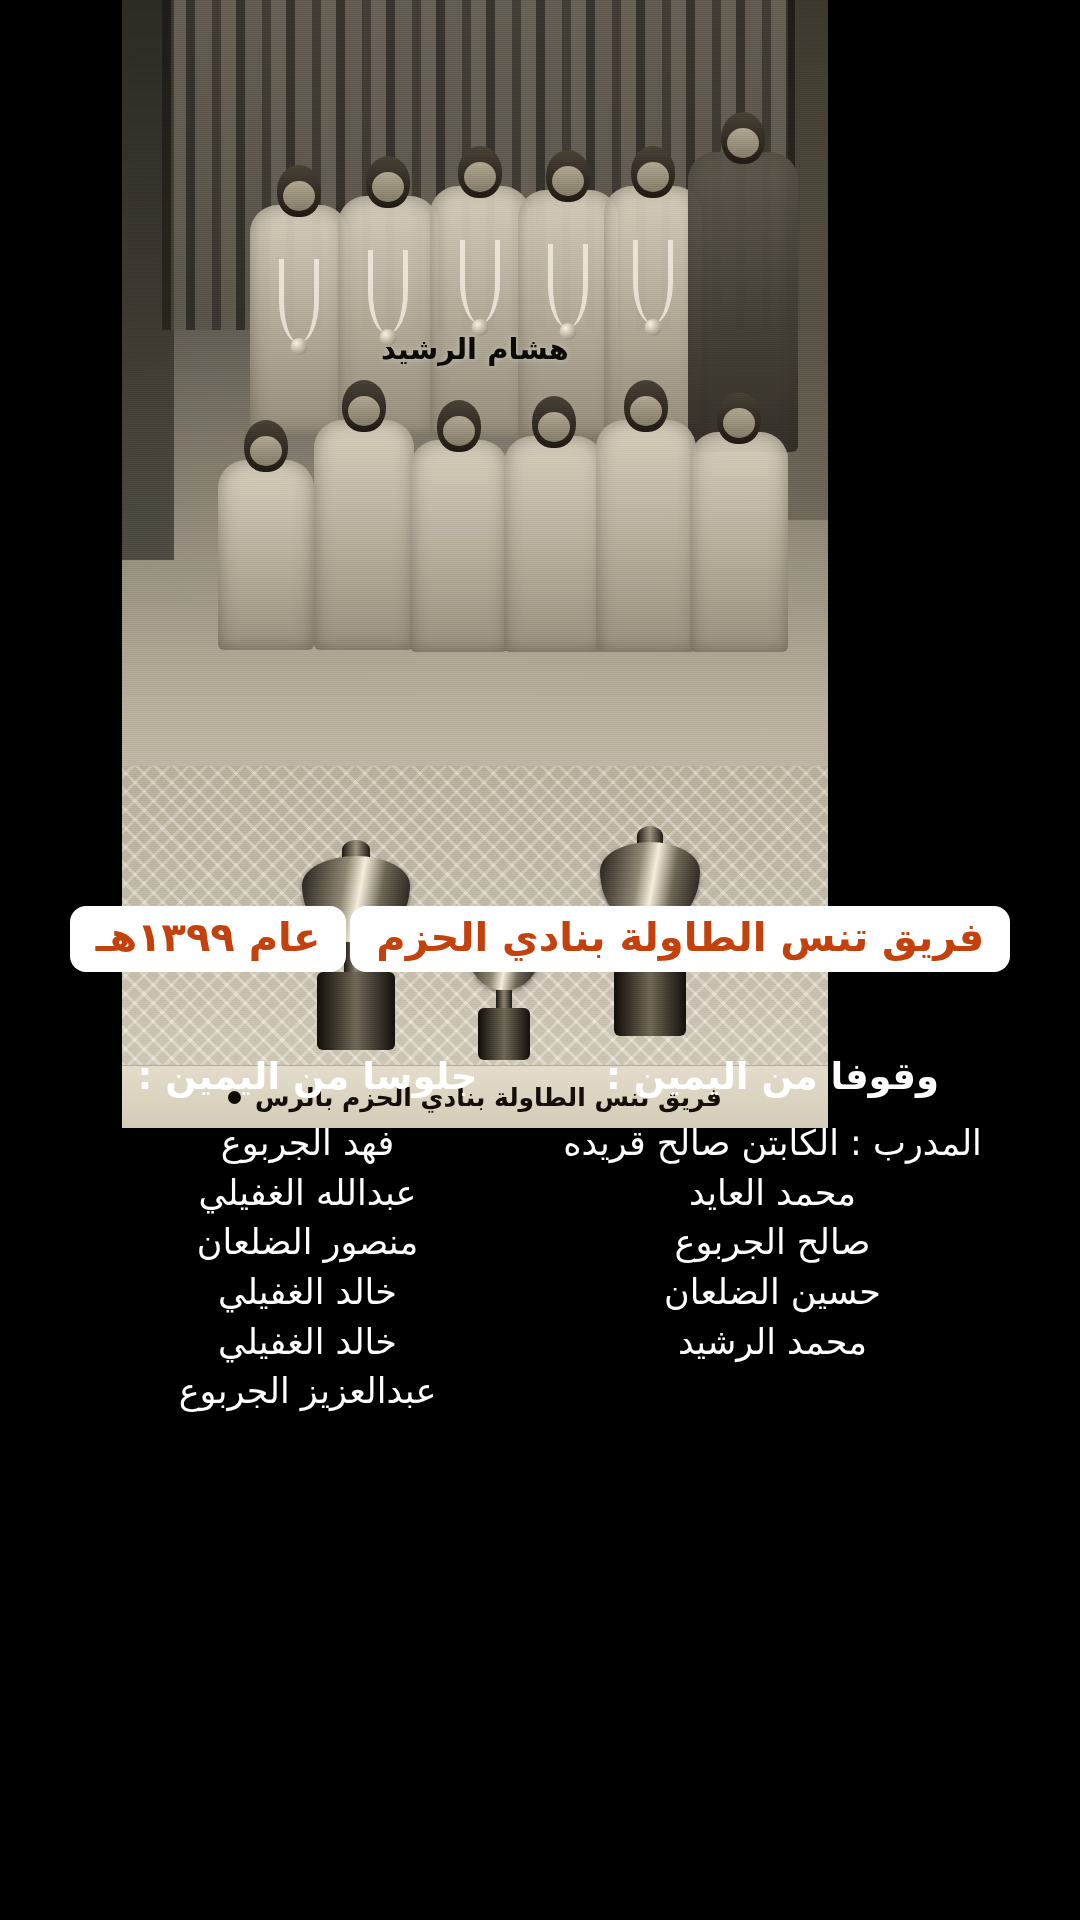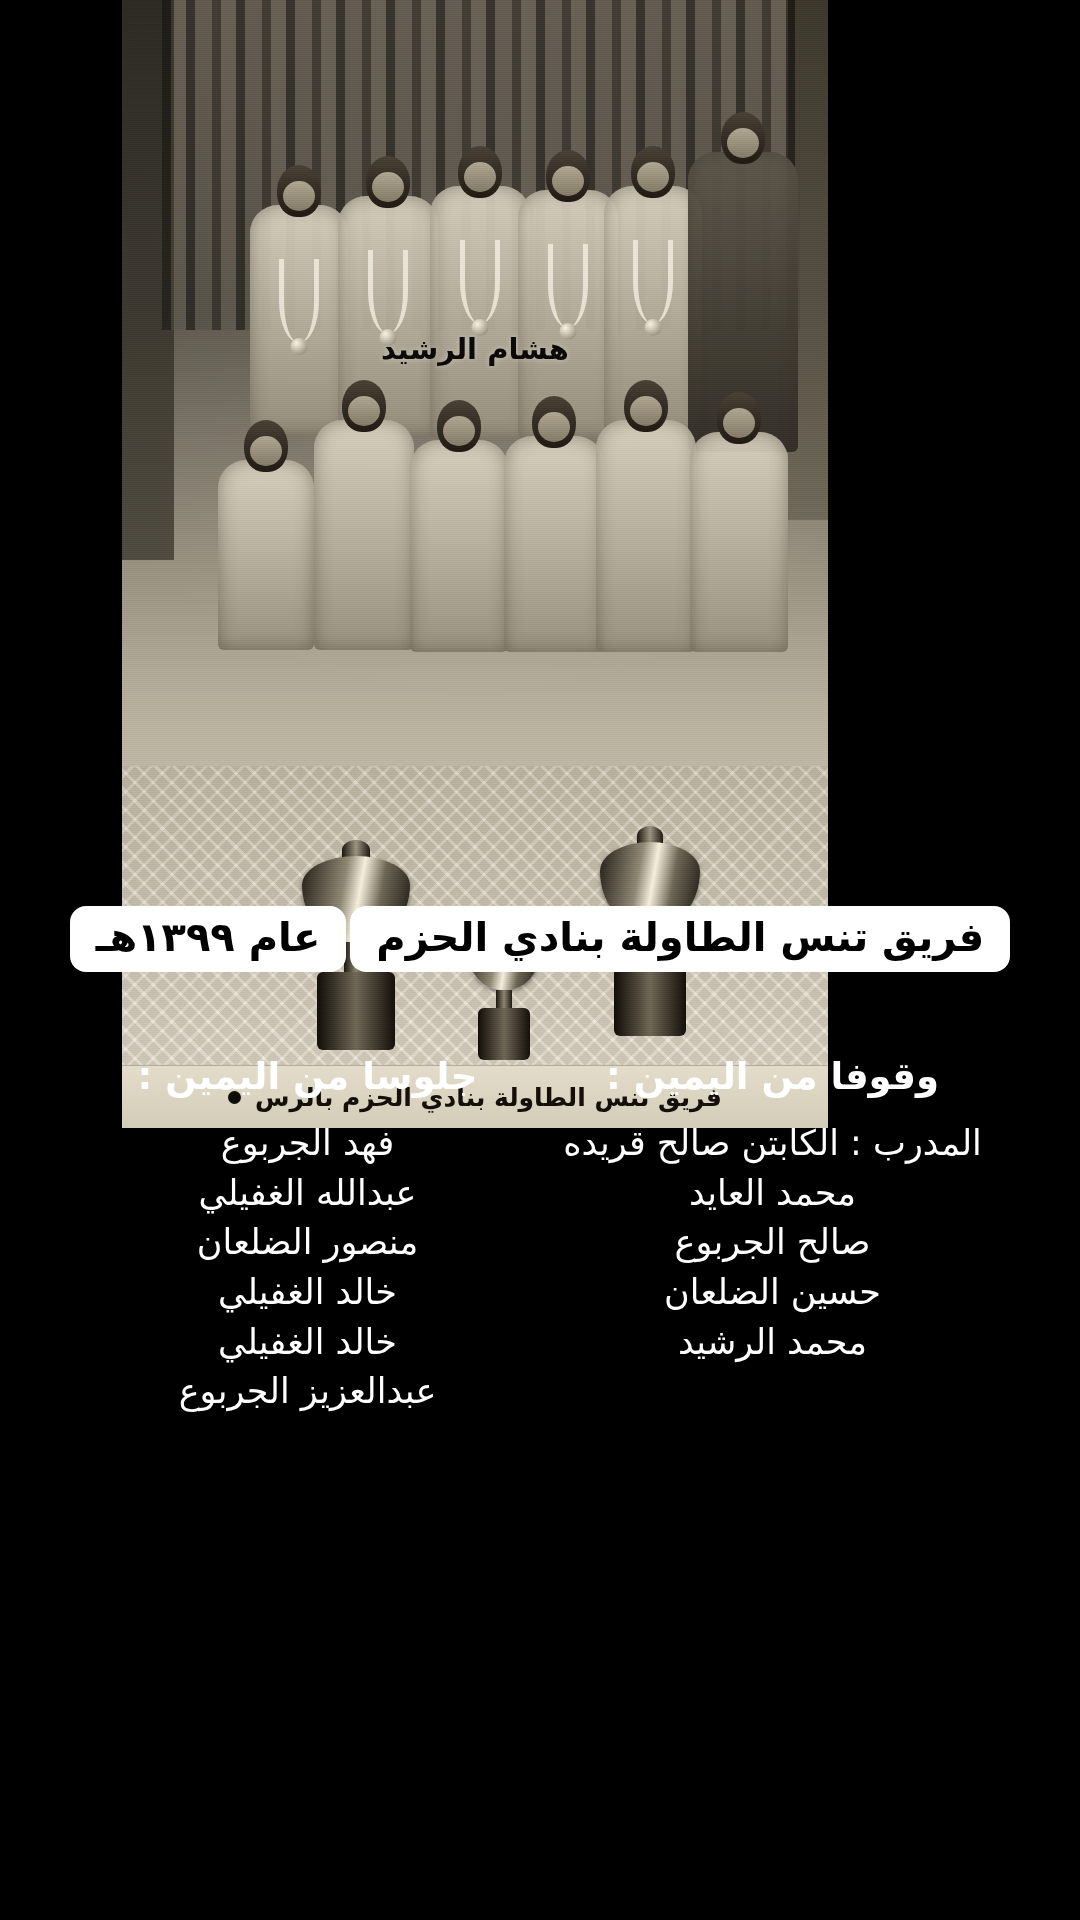--- a/index.html
+++ b/index.html
@@ -189,21 +189,21 @@
   
   .title-block {
     position: absolute;
     left: 0; right: 0;
     top: 906px;
     text-align: center;
   }
   .plate {
     display: inline-block;
     background: #ffffff;
-    color: #000000;
+    color: #c2410c;
     border-radius: 16px;
     padding: 6px 26px 10px 26px;
     font-size: 40px;
     font-weight: 700;
     line-height: 1.25;
     font-family: "DejaVu Sans", "Liberation Sans", sans-serif;
   }
   .plate.line1 { margin-bottom: -6px; }
   .plate.line2 { }
 

